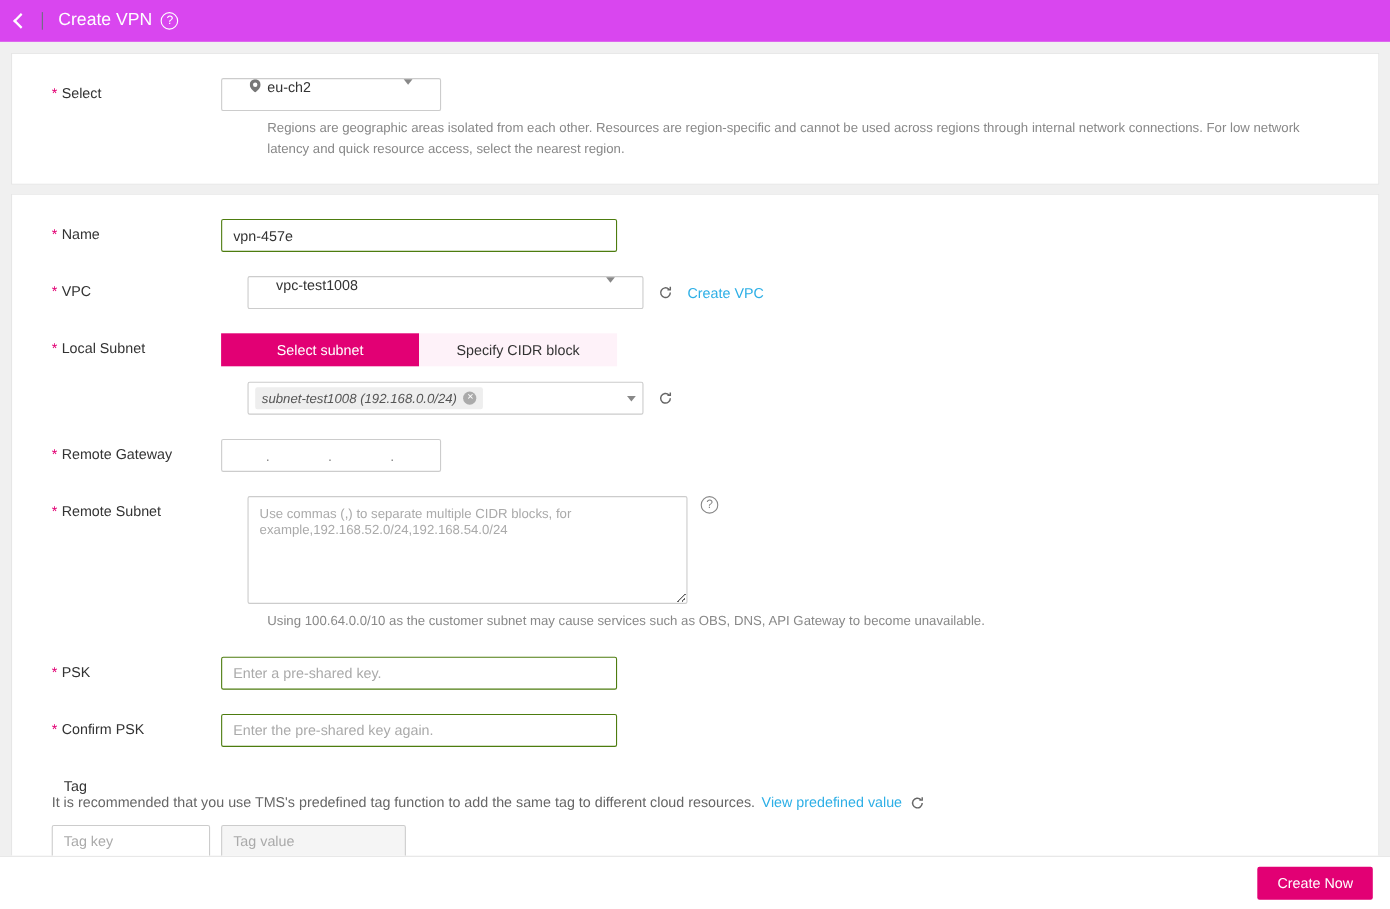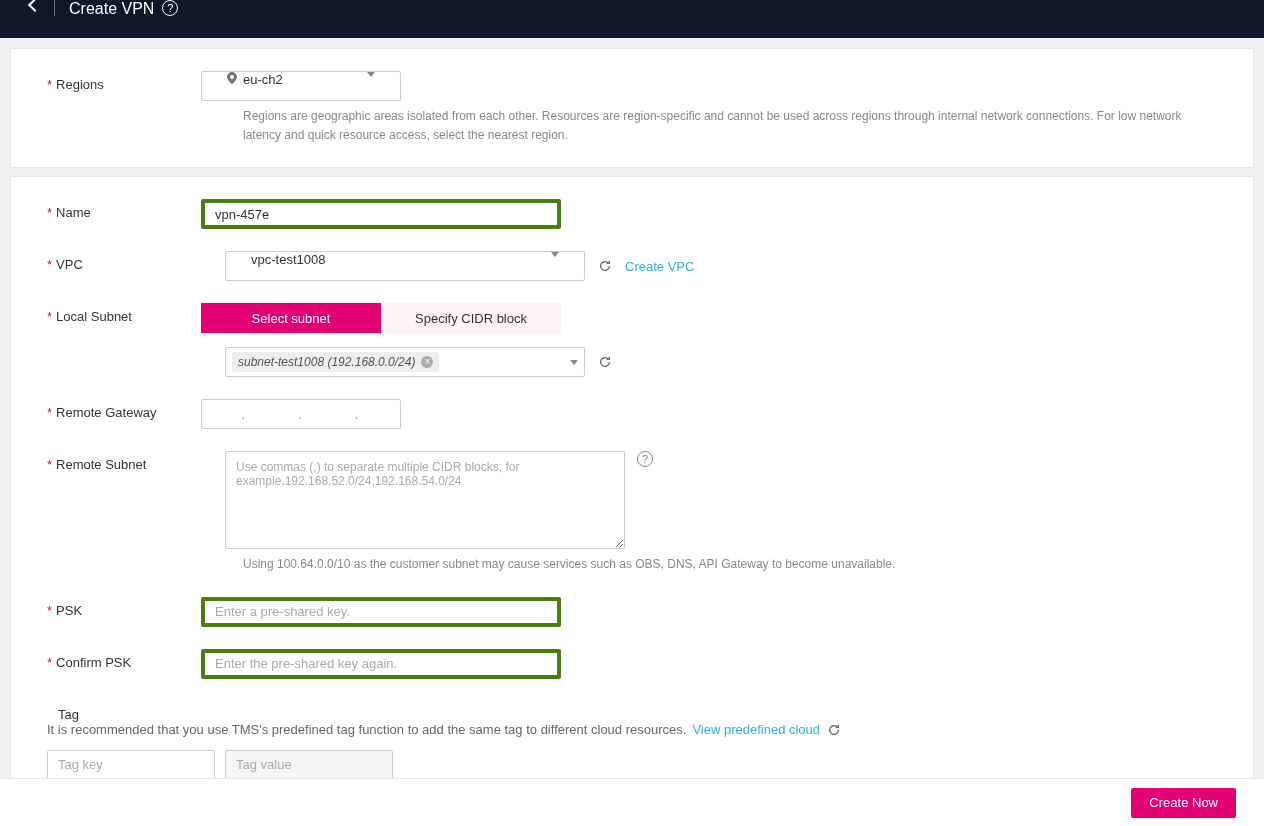--- a/index.html
+++ b/index.html
@@ -1,22 +1,23 @@
 <!DOCTYPE html>
 <html><head>
 <meta charset="utf-8">
 <style>
   * { box-sizing: border-box; margin: 0; padding: 0; font-family: Arial, "Helvetica Neue", Helvetica, sans-serif; }
   body { background: #f0f0f0; font-size: 13px; color: #333; overflow: hidden; }
 
   .topbar {
-    background: #0f172a;
+    background: #d946ef;
     height: 38px;
     display: flex;
-    padding: 0 30px;
+    align-items: center;
+    padding: 0 14px;
     color: #fff;
   }
   .topbar .back { width: 10px; height: 10px; border-left: 2px solid #fff; border-bottom: 2px solid #fff; transform: rotate(45deg); cursor: pointer; }
   .topbar .sep { width: 1px; height: 16px; background: #6a6f7d; margin: 0 14px; }
   .topbar .title { font-size: 16px; font-weight: 400; }
   .topbar .help-icon {
     margin-left: 8px; width: 16px; height: 16px; border: 1.5px solid #fff; border-radius: 50%;
     display: inline-flex; align-items: center; justify-content: center; font-size: 11px; cursor: pointer;
   }
 
@@ -46,21 +47,21 @@
   .select-box .pin { margin-right: 6px; font-size: 12px; color: #666; }
   .select-box .value { flex: 1; font-size: 13px; color: #333; }
   .select-box .caret {
     width: 0; height: 0; border-left: 4px solid transparent; border-right: 4px solid transparent;
     border-top: 5px solid #888;
   }
 
   .help-text { font-size: 12px; color: #888; line-height: 1.6; margin-top: 6px; max-width: 1000px; margin-left: 42px; }
 
   .text-input {
-    width: 360px; height: 30px; border: 4px solid #4d7c0f; border-radius: 2px;
+    width: 360px; height: 30px; border: 1px solid #4d7c0f; border-radius: 2px;
     padding: 0 10px; font-size: 13px; color: #333; outline: none;
   }
   .text-input::placeholder { color: #aaa; }
 
   .inline-controls { display: flex; align-items: center; gap: 12px; margin-left: 24px; }
 
   .refresh-icon {
     width: 16px; height: 16px; cursor: pointer; display: inline-flex; align-items: center; justify-content: center;
     color: #666;
   }
@@ -102,28 +103,28 @@
     padding: 8px 10px; font-size: 12px; color: #333; font-family: inherit; resize: both; outline: none;
   }
   textarea.remote-subnet::placeholder { color: #aaa; }
 
   .question-icon {
     width: 16px; height: 16px; border: 1.3px solid #888; border-radius: 50%; color: #888;
     display: inline-flex; align-items: center; justify-content: center; font-size: 11px; cursor: pointer;
   }
 
   .tag-inputs { display: flex; gap: 10px; }
-  .tag-key { width: 168px; height: 30px; border: 1px solid #ccc; border-radius: 2px; padding: 0 10px; font-size: 13px; }
+  .tag-key { width: 144px; height: 30px; border: 1px solid #ccc; border-radius: 2px; padding: 0 10px; font-size: 13px; }
   .tag-val { width: 168px; height: 30px; border: 1px solid #ccc; border-radius: 2px; padding: 0 10px; font-size: 13px; background: #f5f5f5; color: #aaa; }
   .tag-key::placeholder, .tag-val::placeholder { color: #aaa; }
 
   .footer-bar {
     position: fixed; bottom: 0; left: 0; right: 0; height: 48px; background: #fff;
     border-top: 1px solid #e6e6e6; display: flex; align-items: center; justify-content: flex-end;
-    padding: 0 28px;
+    padding: 0 16px;
   }
   .primary-btn {
     background: #e20074; color: #fff; border: none; border-radius: 2px;
     height: 30px; padding: 0 18px; font-size: 13px; cursor: pointer;
   }
 
   .row-gap-sm { margin-bottom: 14px; }
 </style>
 </head>
 <body>
@@ -132,21 +133,21 @@
   <div class="back"></div>
   <div class="sep"></div>
   <span class="title">Create VPN</span>
   <span class="help-icon">?</span>
 </div>
 
 <div class="page-wrap">
 
   <div class="panel">
     <div class="form-row" style="margin-bottom:0;">
-      <div class="form-label">Regions</div>
+      <div class="form-label">Select</div>
       <div class="form-content">
         <div class="select-box w200">
           <span class="pin">
             <svg width="10" height="12" viewBox="0 0 10 12">
                 <path fill="#777" d="M5 0C2.2 0 0 2.2 0 5c0 3.5 5 7 5 7s5-3.5 5-7c0-2.8-2.2-5-5-5zm0 7a2 2 0 110-4 2 2 0 010 4z"></path>
               </svg>
           </span>
           <span class="value">eu-ch2</span>
           <span class="caret"></span>
         </div>
@@ -246,21 +247,21 @@
       <div class="form-content">
         <input class="text-input" type="password" placeholder="Enter the pre-shared key again." style="">
       </div>
     </div>
 
     <div class="form-row" style="margin-bottom:12px;flex-direction:column;">
       <div class="form-label optional">Tag</div>
       <div class="form-content">
         <div style="font-size:13px;color:#666;display:flex;align-items:center;gap:6px;flex-wrap:wrap;">
           <span>It is recommended that you use TMS's predefined tag function to add the same tag to different cloud resources.</span>
-          <a class="link">View predefined cloud</a>
+          <a class="link">View predefined value</a>
           <span class="refresh-icon">
             <svg class="refresh-svg" viewBox="0 0 16 16">
                 <path fill="none" stroke="#666" stroke-width="1.5" d="M13 8a5 5 0 11-1.5-3.5M13 2v3h-3"></path>
               </svg>
           </span>
         </div>
         <div class="tag-inputs" style="margin-top:12px;">
           <input class="tag-key" placeholder="Tag key" style="">
           <input class="tag-val" disabled="" placeholder="Tag value" style="">
         </div>

